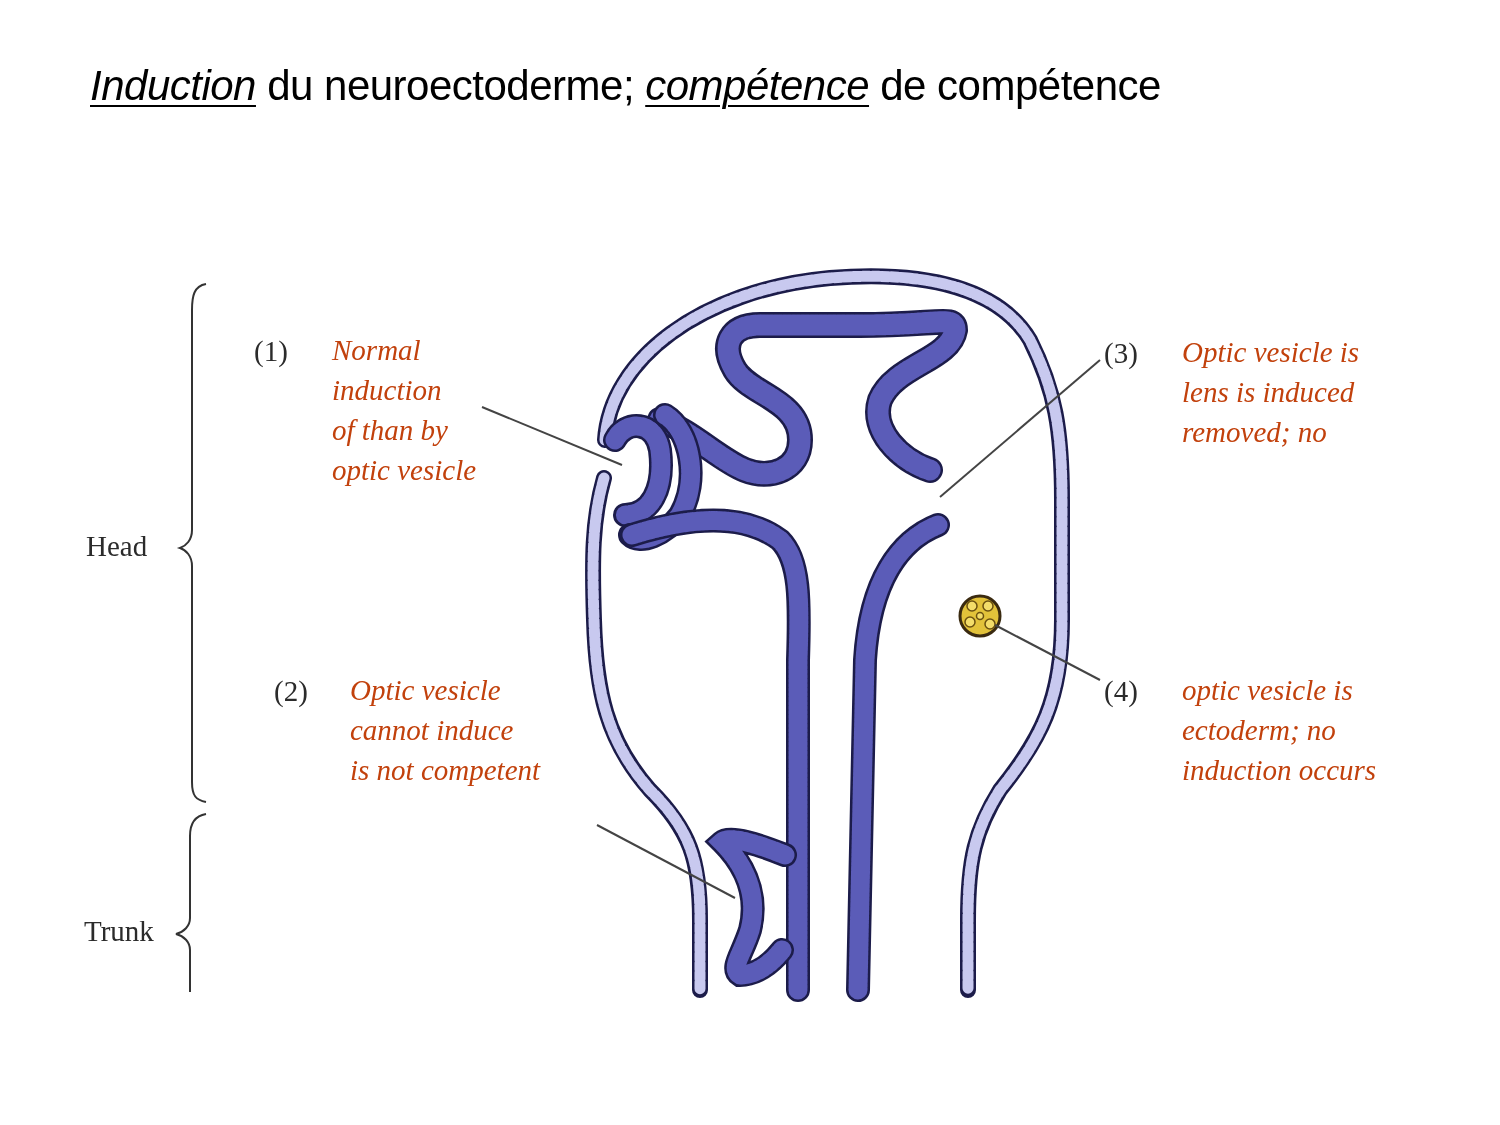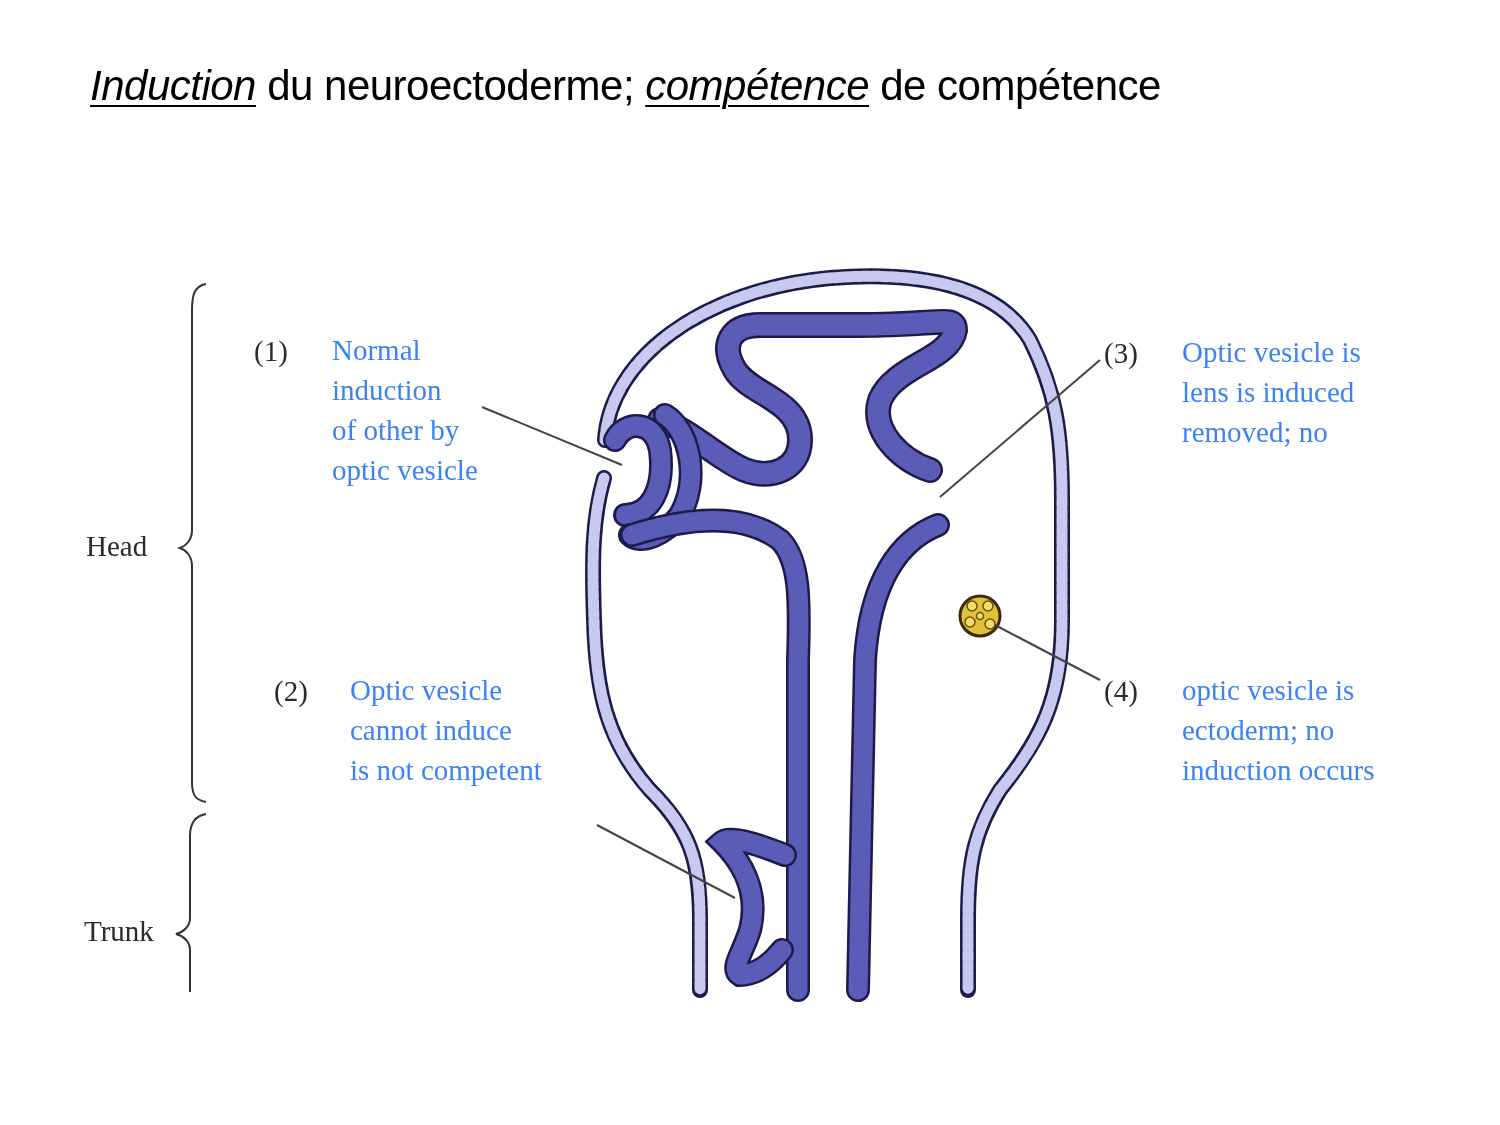--- a/index.html
+++ b/index.html
@@ -6,21 +6,21 @@
   body { width: 1500px; height: 1125px; position: relative; overflow: hidden; }
   .title {
     position: absolute; left: 90px; top: 62px;
     font-family: "Liberation Sans", sans-serif; font-size: 42px; color: #000;
     white-space: nowrap; letter-spacing: -0.5px;
   }
   .title .em { font-style: italic; text-decoration: underline; text-underline-offset: 5px; text-decoration-thickness: 2px; }
   svg.diagram { position: absolute; left: 0; top: 0; }
   .lbl {
     position: absolute; font-family: "Liberation Serif", serif; font-size: 29px;
-    color: #3b82f6; line-height: 40px; white-space: nowrap;
+    color: #c2410c; line-height: 40px; white-space: nowrap; font-style: italic;
   }
   .num { position: absolute; font-family: "Liberation Serif", serif; font-size: 29px; color: #2b2b2b; }
   .side { position: absolute; font-family: "Liberation Serif", serif; font-size: 29px; color: #2b2b2b; }
 </style>
 </head>
 <body>
 
 <div class="title">
   <span class="em">Induction</span><span> du neuroectoderme; </span><span class="em">compétence</span><span> de compétence</span>
 </div>
@@ -93,21 +93,21 @@
   </g>
 </svg>
 
 <div class="side" style="left:86px; top:530px;text-align:center;">Head</div>
 <div class="side" style="left:84px; top:915px;">Trunk</div>
 
 <div class="num" style="left:254px; top:335px;">(1)</div>
 <div class="lbl" style="left:332px; top:330px;">
   <div>Normal</div>
   <div>induction</div>
-  <div>of other by</div>
+  <div>of than by</div>
   <div>optic vesicle</div>
 </div>
 
 <div class="num" style="left:274px; top:675px;">(2)</div>
 <div class="lbl" style="left:350px; top:670px;">
   <div>Optic vesicle</div>
   <div>cannot induce</div>
   <div>is not competent</div>
 </div>
 

